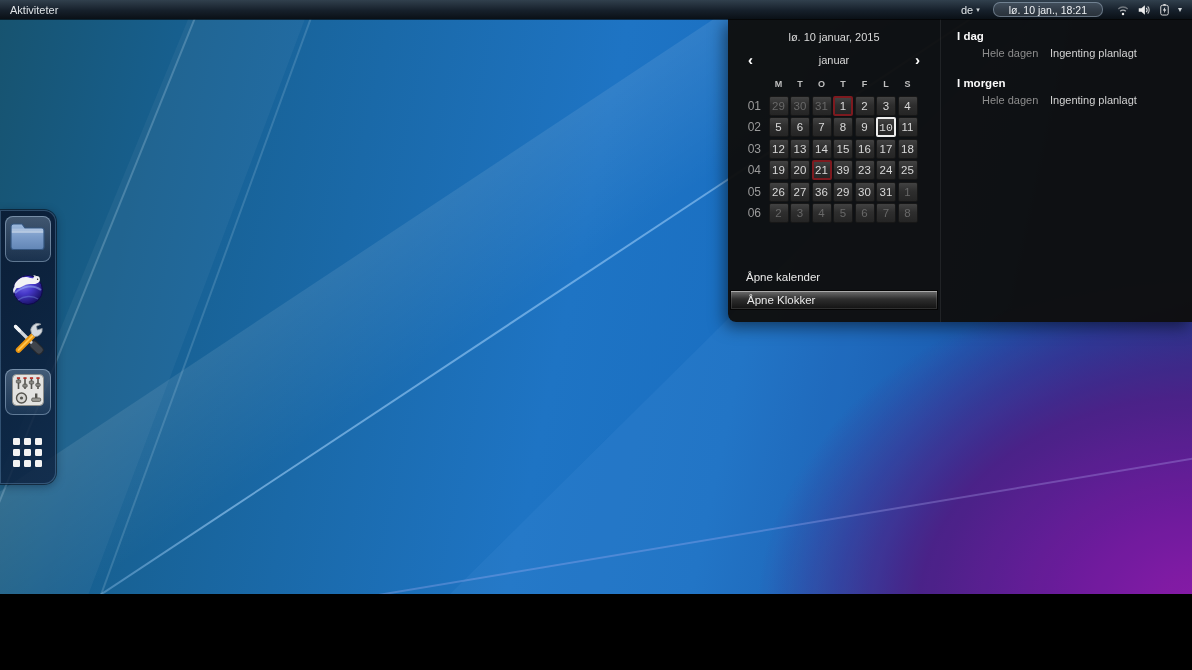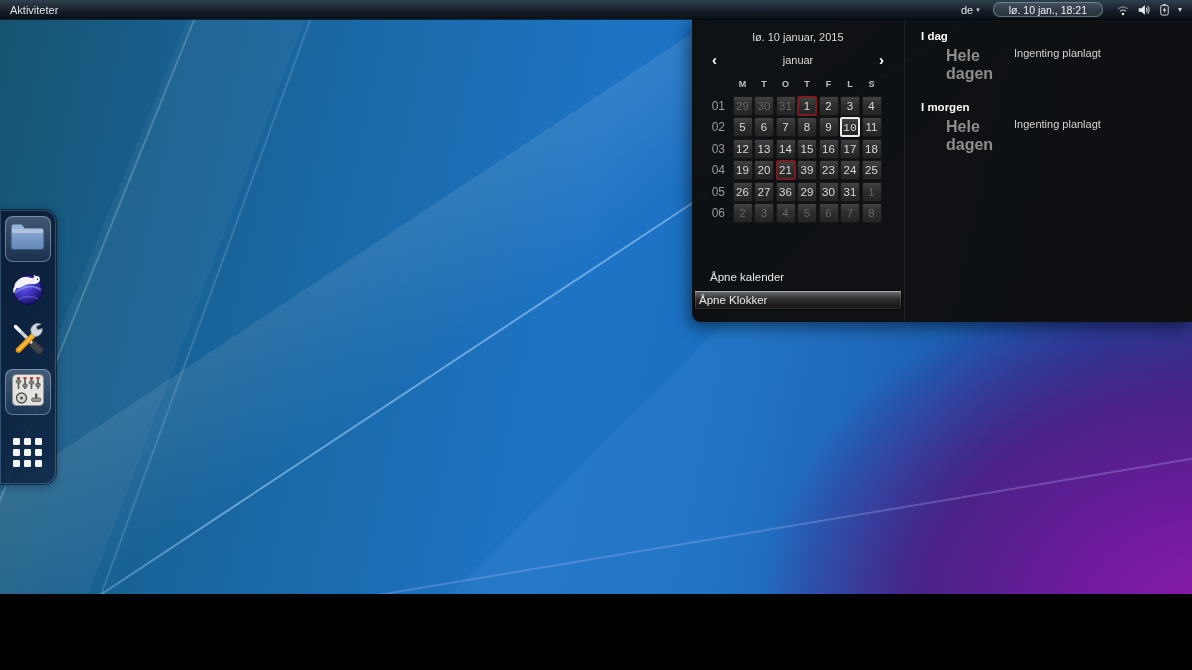--- a/index.html
+++ b/index.html
@@ -52,21 +52,21 @@
     background:linear-gradient(135deg, rgba(10,24,48,.9), rgba(12,32,62,.82));
     border-radius:0 12px 12px 0;
     box-shadow:inset 0 0 0 1px rgba(140,190,235,.28), 0 0 0 1px rgba(5,10,20,.55), 0 2px 10px rgba(0,10,30,.4);
     display:flex; flex-direction:column; align-items:center; gap:5px; }
   .dock-item { width:46px; height:46px; border-radius:8px; display:flex; align-items:center; justify-content:center; }
   .dock-item.active { background:linear-gradient(rgba(190,215,240,.30), rgba(120,160,200,.12));
     box-shadow:inset 0 0 0 1px rgba(200,225,250,.4); }
   .dock-item.apps { margin-top:12px; }
 
   
-  .popup { position:absolute; left:692px; top:19px; right:0; height:303px; z-index:9;
+  .popup { position:absolute; left:728px; top:19px; right:0; height:303px; z-index:9;
     background:rgba(14,14,14,.97); border-radius:0 0 0 8px;
     box-shadow:-3px 5px 16px rgba(0,0,0,.5);
     display:flex; color:#e4e4e4; }
   .cal-col { width:212px; border-right:1px solid rgba(255,255,255,.08); display:flex; flex-direction:column; }
   .cal-date { margin-top:12px; text-align:center; font-size:11px; color:#dadada; }
   .month-nav { margin-top:10px; display:flex; align-items:center; justify-content:space-between;
     padding:0 20px; height:16px; }
   .nav-arrow { color:#fff; font-size:15px; font-weight:bold; line-height:14px; cursor:default; }
   .month-label { font-size:11px; color:#d8d8d8; }
   .cal-grid { margin:7px 0 0 13px; display:grid;
@@ -77,28 +77,28 @@
   .day { width:20px; height:20px; box-sizing:border-box; border-radius:2px;
     display:flex; align-items:center; justify-content:center; font-size:11.5px;
     background:linear-gradient(#424242 0%, #2e2e2e 45%, #252525 100%);
     border:1px solid #171717; color:#d9d9d9; }
   .day.dim { color:#686868; }
   .day.today { border:2px solid var(--today-border, #ededed);font-family:Liberation Mono, monospace; }
   .day.event { border:2px solid var(--event-marker, #7d1a1f); }
   .cal-sep { height:1px; background:#2e2e2e; margin:24px 18px 0 18px; }
   .menu-item { font-size:11.5px; color:#e8e8e8; padding:5px 0 5px 18px; margin-top:19px; }
   .menu-item.selected { background:linear-gradient(#707070 0%, #2e2e2e 45%, #121212 100%);
-    border:1px solid #050505; border-radius:0; margin:2px 2px 15px 2px; padding:3px 0 3px 4px;
+    border:1px solid #050505; border-radius:0; margin:2px 2px 15px 2px; padding:3px 0 3px 16px;
     box-shadow:inset 0 1px 0 rgba(255,255,255,.35), inset 0 0 0 1px rgba(255,255,255,.12); }
 
   
   .events-col { flex:1; padding:11px 0 0 16px; }
   .ev-title { font-size:11.5px; font-weight:bold; color:#fafafa; }
   .ev-row { display:flex; margin-top:5px; padding-left:25px; }
-  .ev-time { width:68px; font-size:16px; color:#8d8d8d;font-weight:bold; }
+  .ev-time { width:68px; font-size:11px; color:#8d8d8d; }
   .ev-text { font-size:11px; color:#d2d2d2; }
   .ev-sec + .ev-sec { margin-top:18px; }
 </style>
 </head>
 <body>
 
 <div class="screen">
 
   <div class="wallpaper">
     <div class="wl p1"></div>

